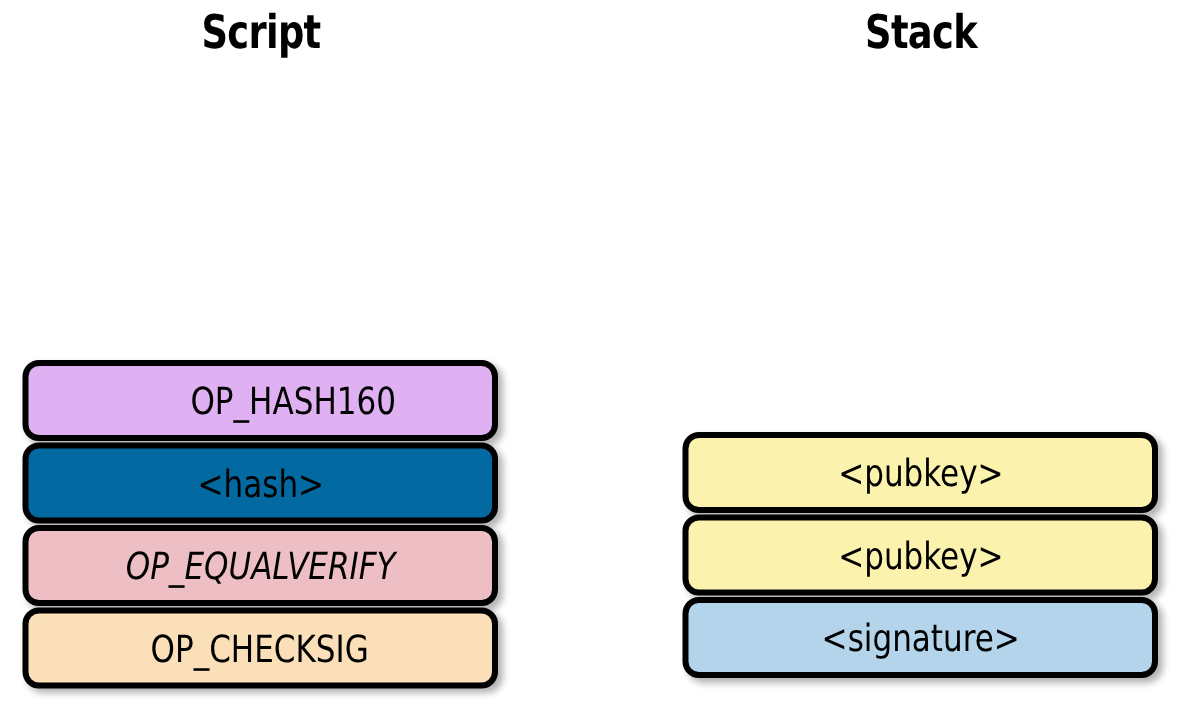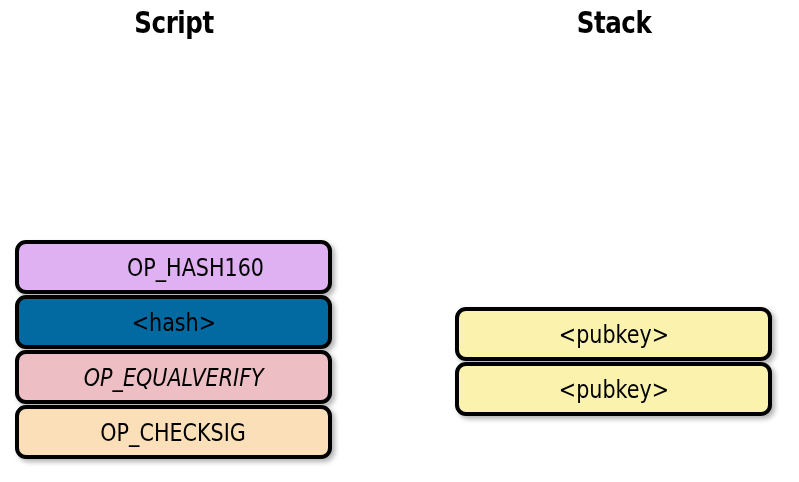--- a/index.html
+++ b/index.html
@@ -49,21 +49,21 @@
     flex-direction: column;
     gap: 1px;
   }
   #script-column {
     left: 15px;
     top: 240px;
     width: 317px;
   }
   #stack-column {
     left: 455px;
-    top: 307px;
+    top: 288px;
     width: 317px;
   }
 
   .op-box {
     box-sizing: border-box;
     height: 54px;
     border: 4px solid #000000;
     border-radius: 11px;
     display: flex;
     align-items: center;
@@ -111,15 +111,18 @@
   <div class="stack-column" id="stack-column">
 
     <div class="op-box" style="background: rgb(251, 242, 173);">
       <span class="op-label">&lt;pubkey&gt;</span>
     </div>
 
     <div class="op-box" style="background: rgb(251, 242, 173);">
       <span class="op-label">&lt;pubkey&gt;</span>
     </div>
 
+    <div class="op-box" style="background: rgb(179, 212, 234);">
+      <span class="op-label">&lt;signature&gt;</span>
+    </div>
   </div>
 
 </div>
 
 </body></html>

